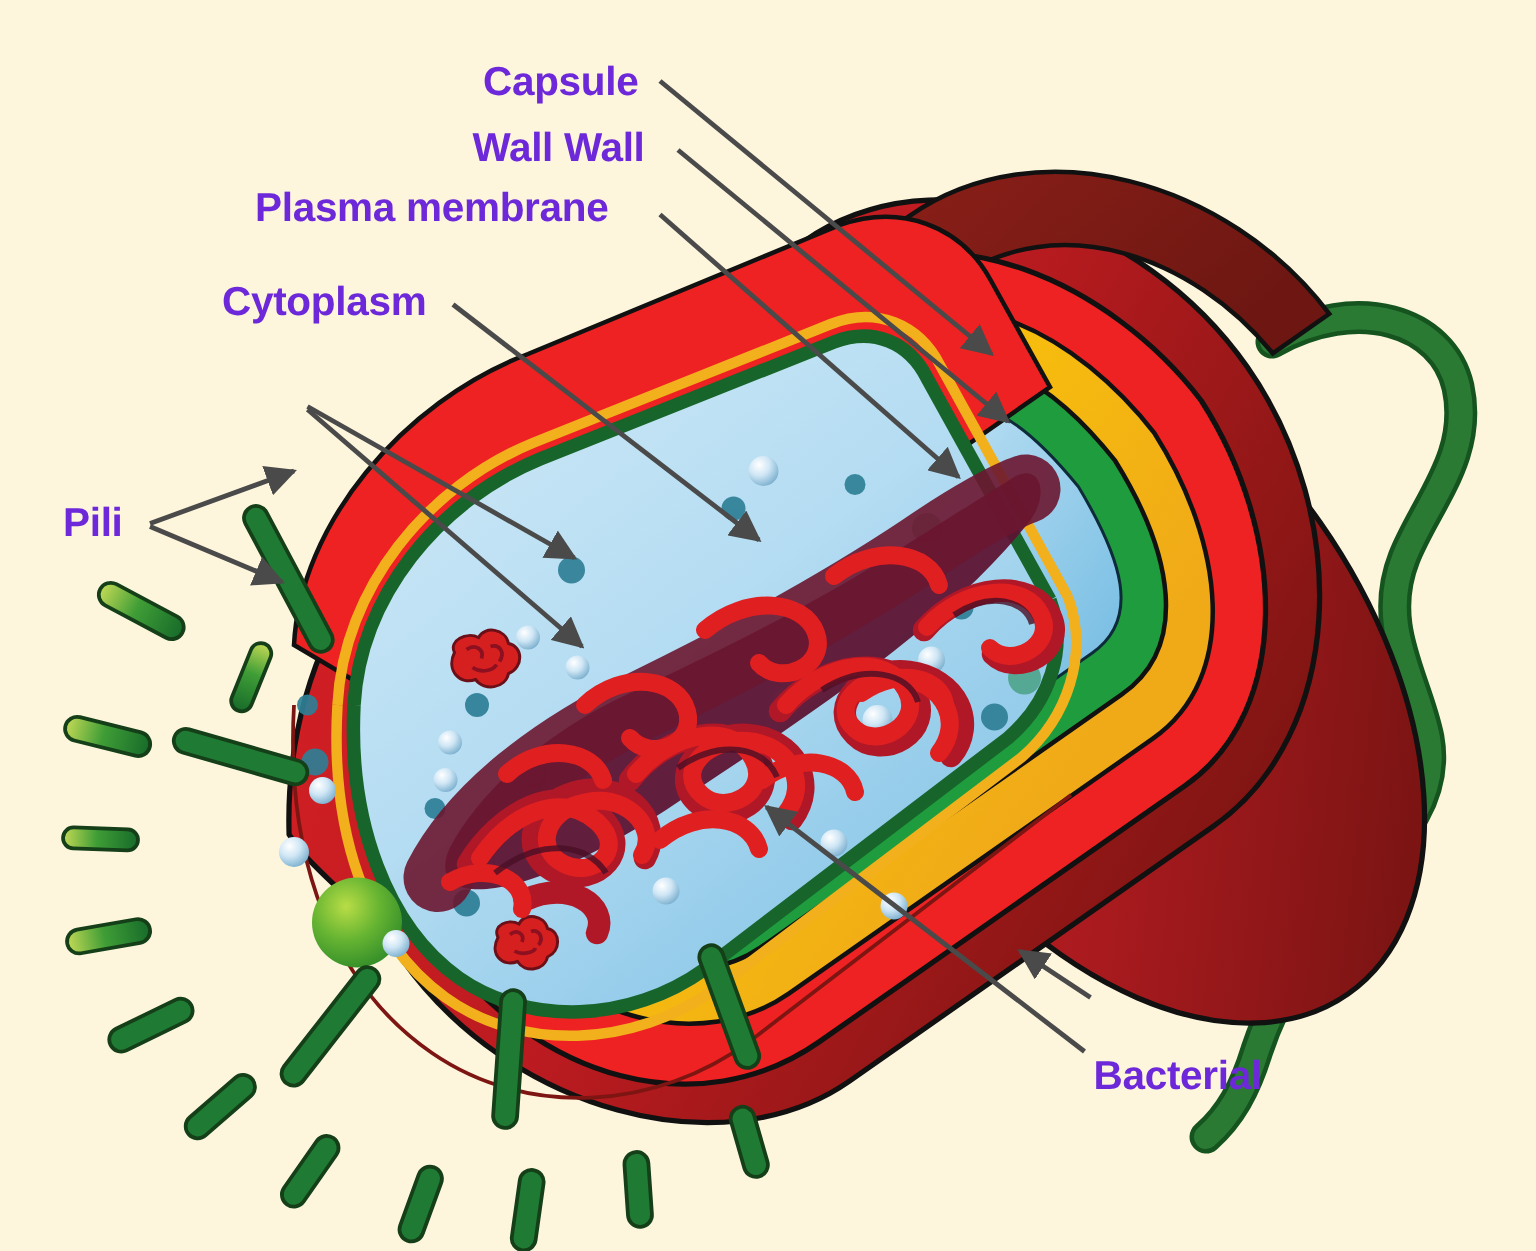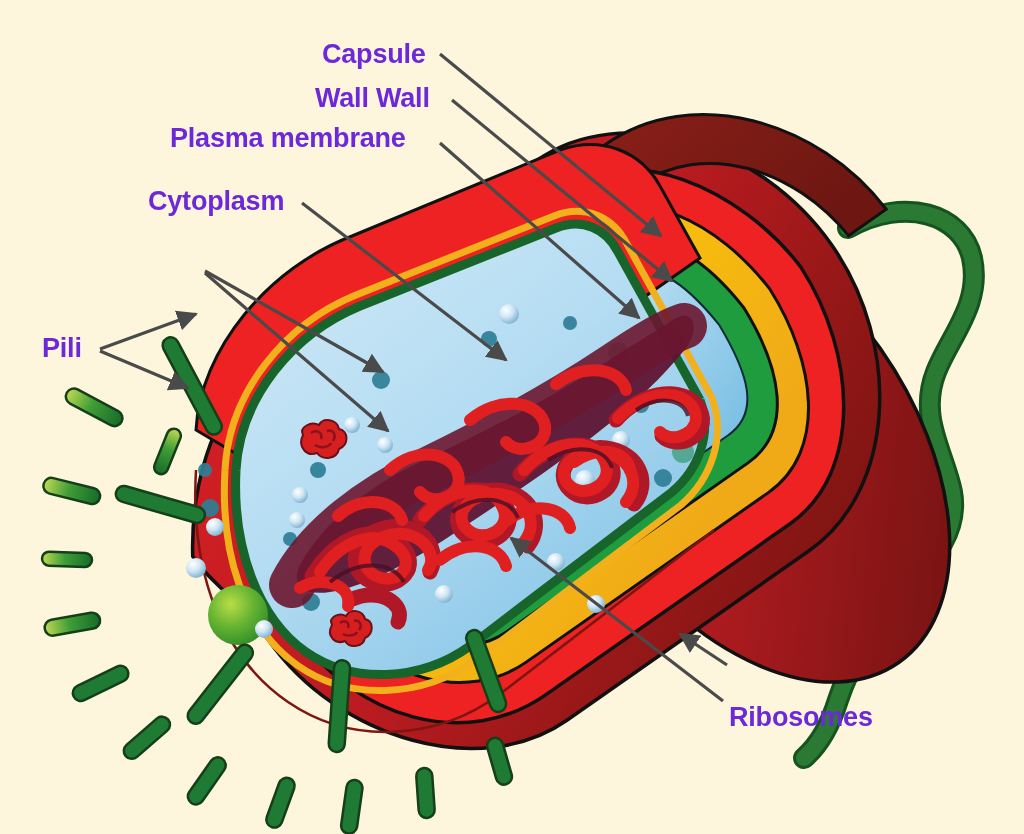--- a/index.html
+++ b/index.html
@@ -363,15 +363,15 @@
       <line x1="727" y1="665" x2="680" y2="634" marker-end="url(#arrow)"></line>
       <line x1="723" y1="701" x2="511" y2="538" marker-end="url(#arrow)"></line>
     </g>
   </svg>
 
   <div class="lbl" style="left:322px;top:41px;font-size:27px;">Capsule</div>
   <div class="lbl" style="left:315px;top:85px;font-size:27px;">Wall Wall</div>
   <div class="lbl" style="left:157px;top:125px;font-size:27px;margin-left:13px;">Plasma membrane</div>
   <div class="lbl" style="left:148px;top:188px;font-size:27px;">Cytoplasm</div>
   <div class="lbl" style="left:42px;top:335px;font-size:27px;">Pili</div>
-  <div class="lbl" style="left:729px;top:704px;font-size:27px;">Ribosomes</div>
+  <div class="lbl" style="left:729px;top:704px;font-size:27px;">Bacterial</div>
 
 </div>
 
 </body></html>

